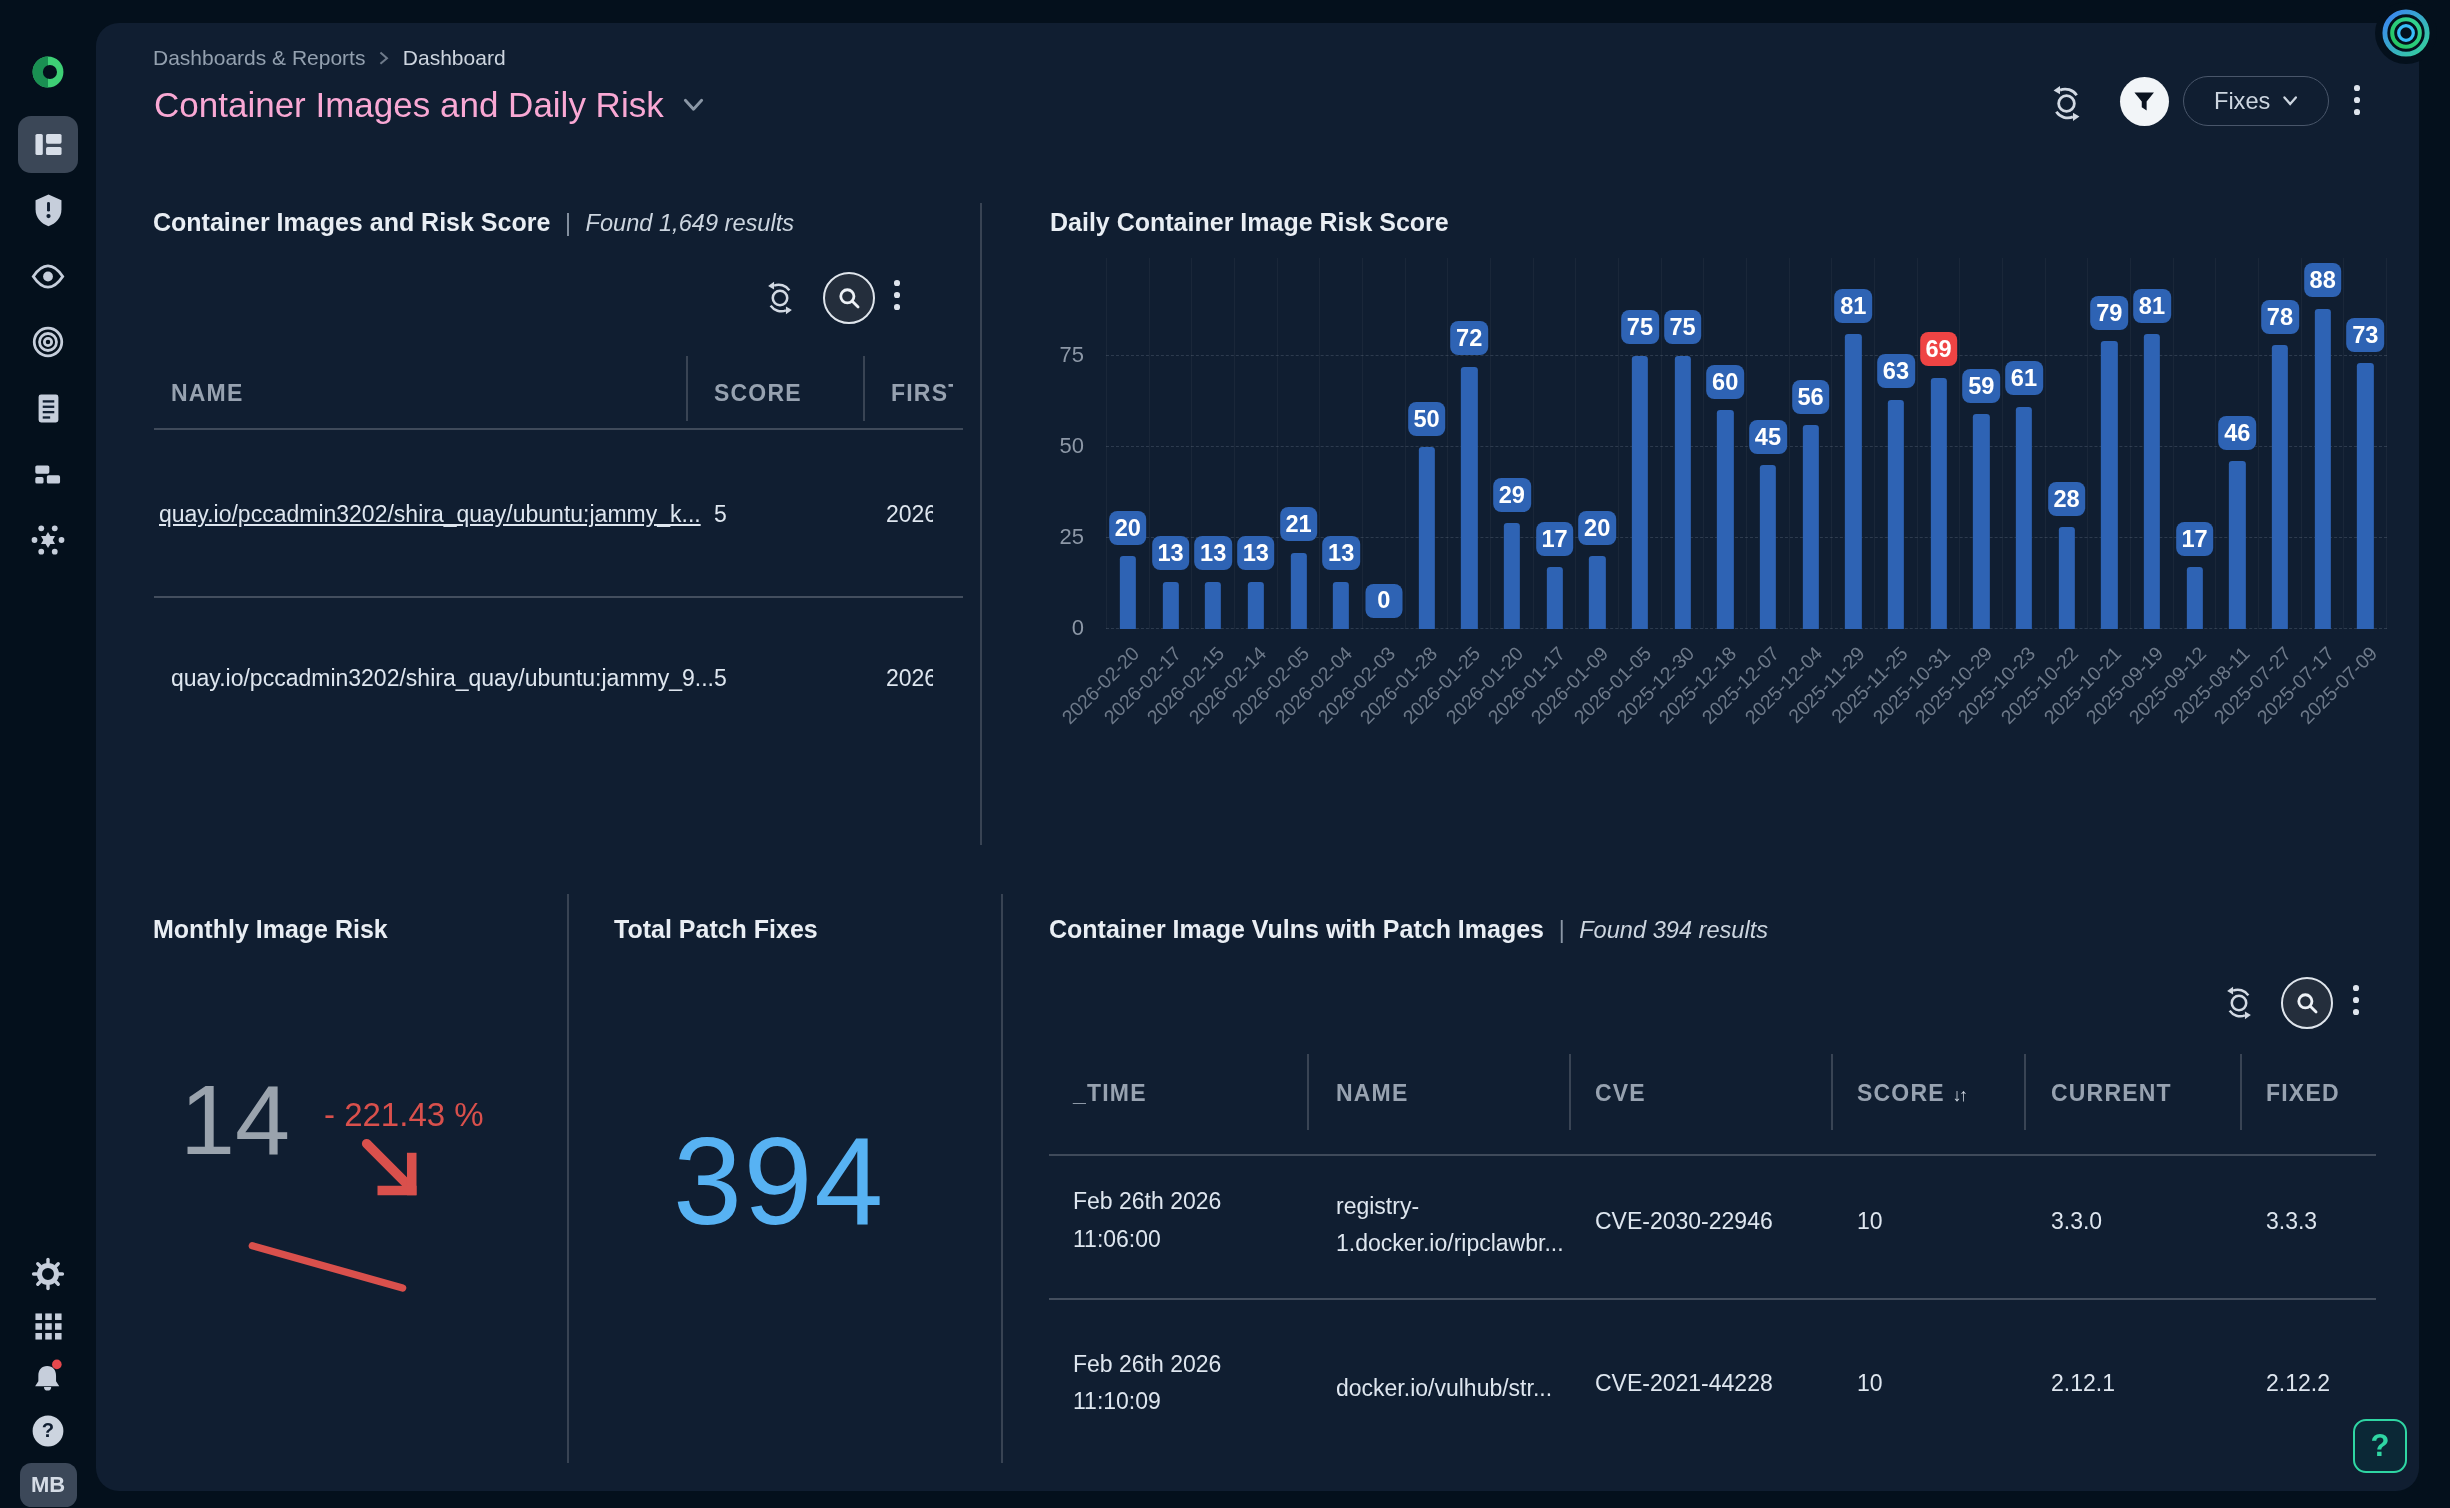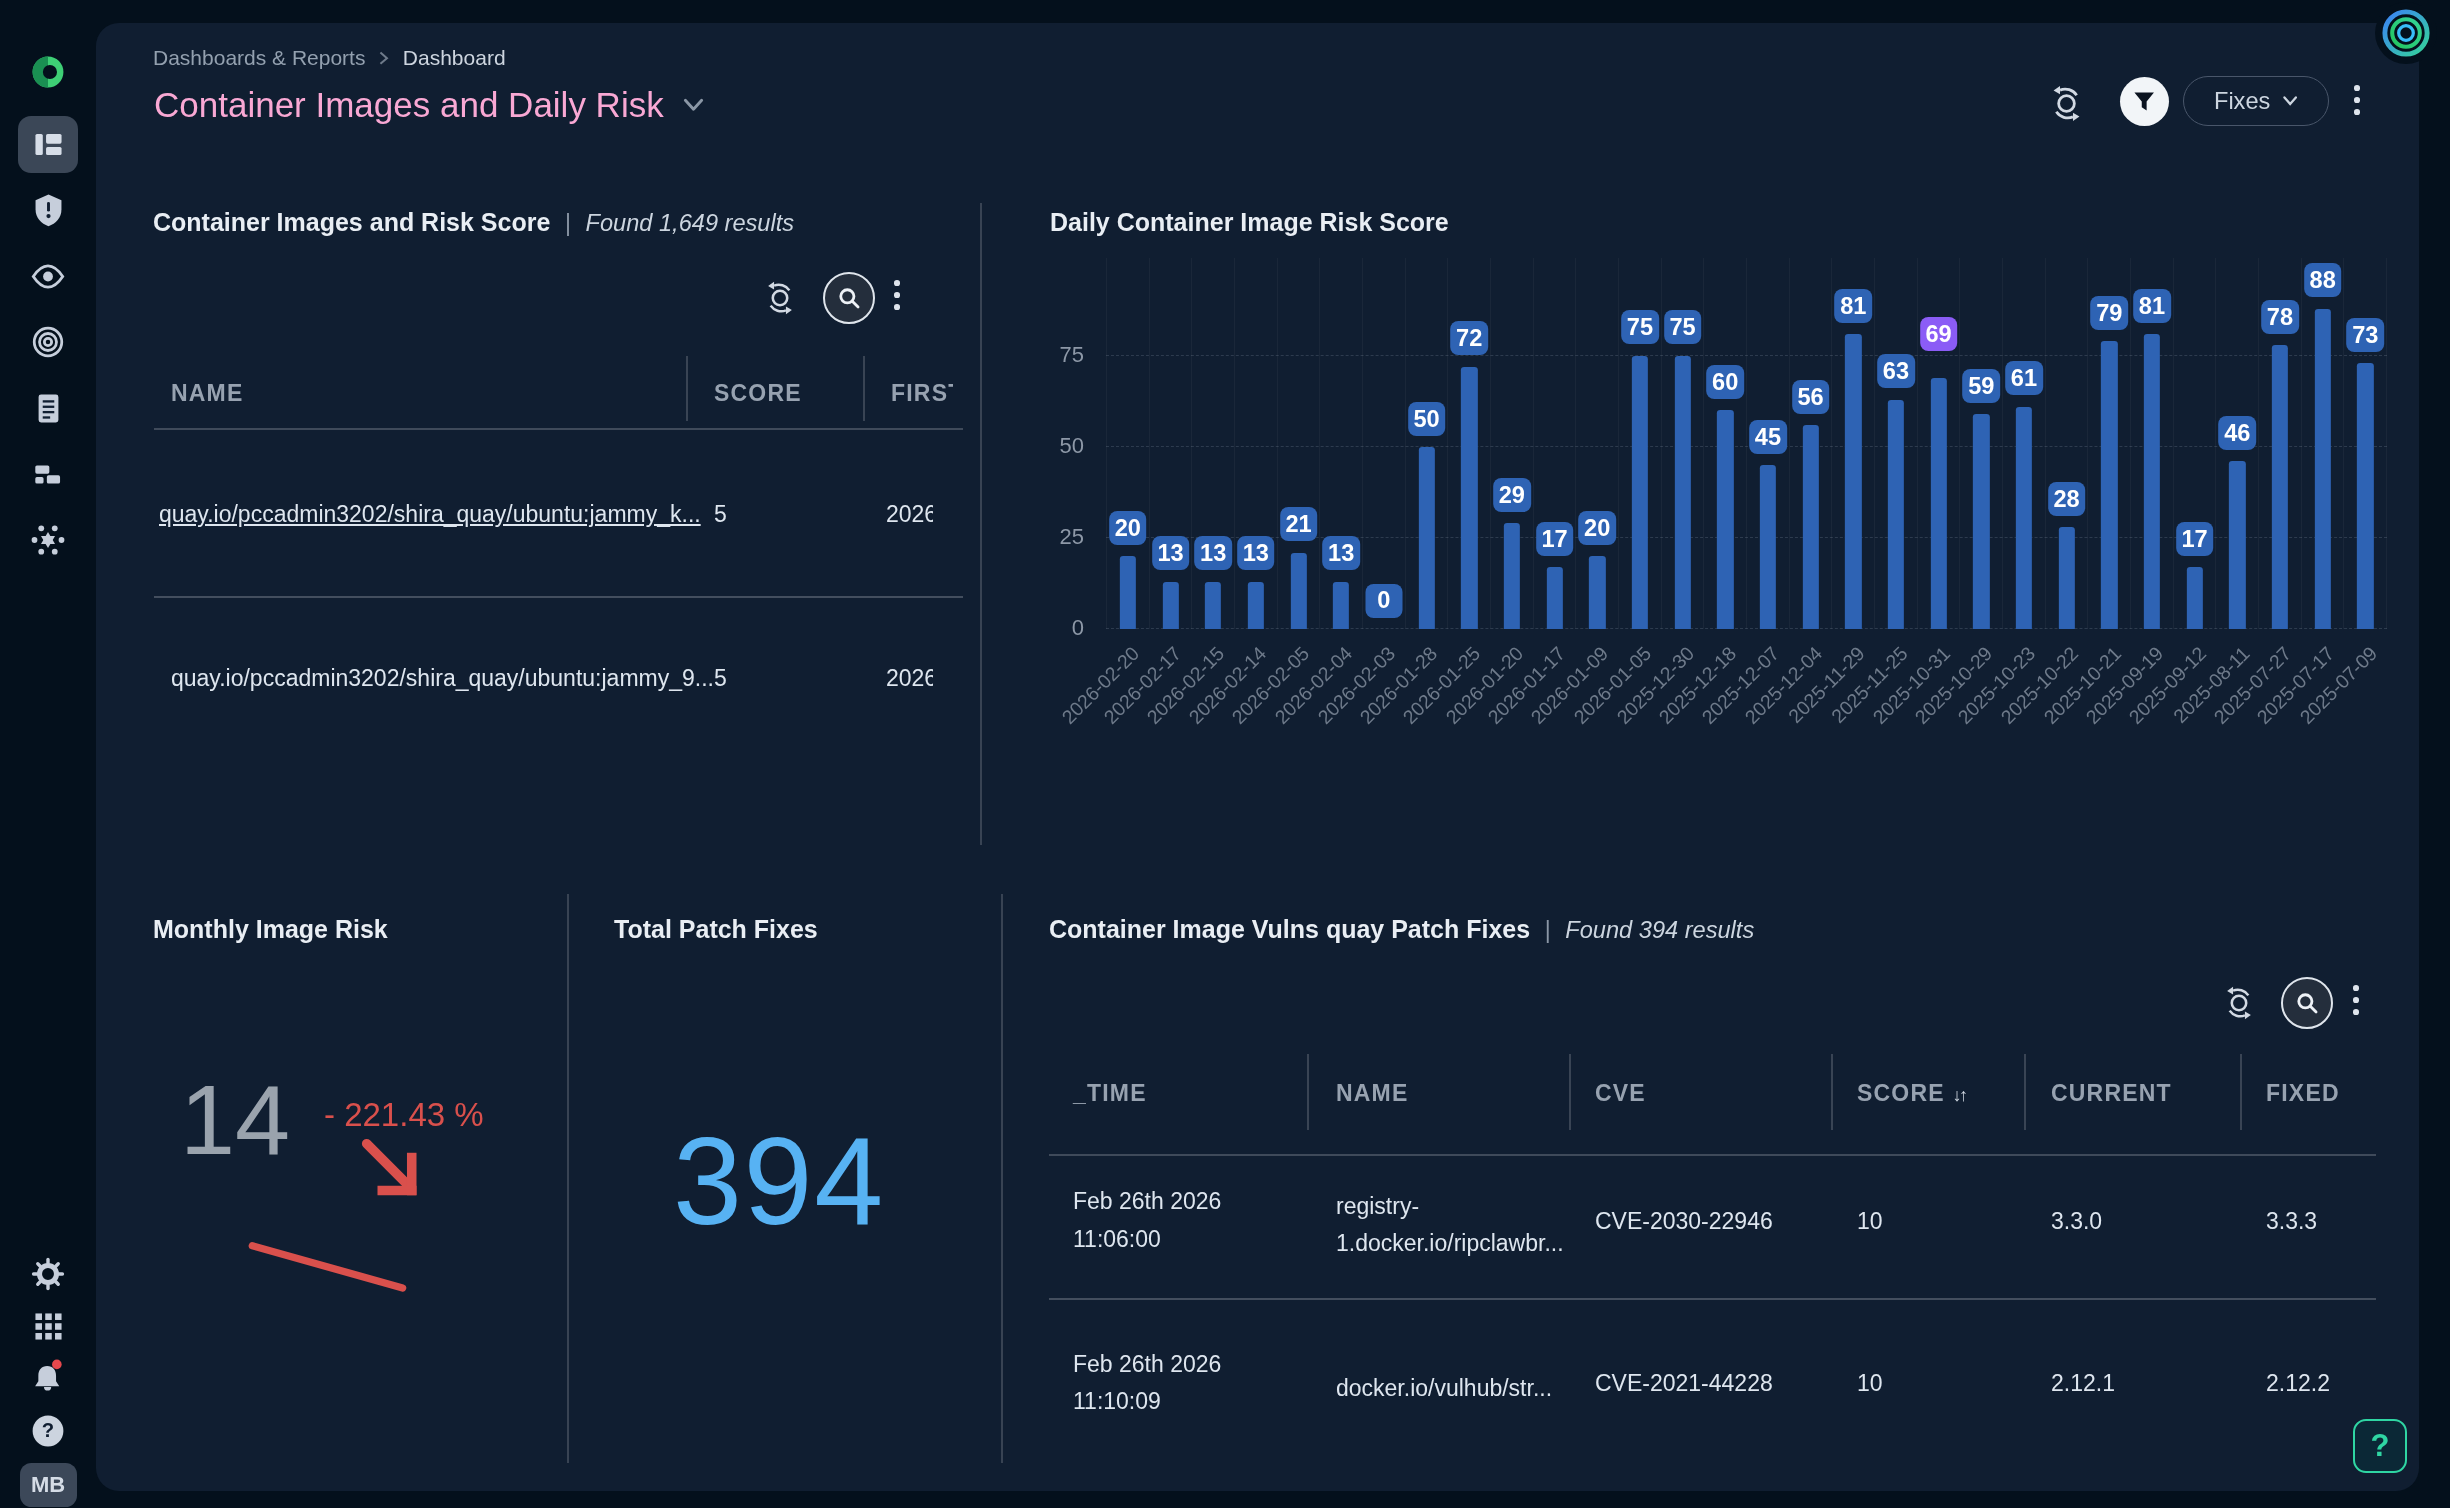--- a/index.html
+++ b/index.html
@@ -357,21 +357,21 @@
     <div class="col">
       <div class="bar" style="height: 295px; background: rgb(46, 99, 180);"></div>
       <div class="badge" style="bottom: 306px; background: rgb(46, 99, 180);">81</div>
     </div>
     <div class="col">
       <div class="bar" style="height: 229px; background: rgb(46, 99, 180);"></div>
       <div class="badge" style="bottom: 241px; background: rgb(46, 99, 180);">63</div>
     </div>
     <div class="col">
       <div class="bar" style="height: 251px; background: rgb(46, 99, 180);"></div>
-      <div class="badge" style="bottom: 278px; background: #8b5cf6;">69</div>
+      <div class="badge" style="bottom: 263px; background: #ef4444;">69</div>
     </div>
     <div class="col">
       <div class="bar" style="height: 215px; background: rgb(46, 99, 180);"></div>
       <div class="badge" style="bottom: 226px; background: rgb(46, 99, 180);">59</div>
     </div>
     <div class="col">
       <div class="bar" style="height: 222px; background: rgb(46, 99, 180);"></div>
       <div class="badge" style="bottom: 234px; background: rgb(46, 99, 180);">61</div>
     </div>
     <div class="col">
@@ -517,21 +517,21 @@
 </div>
 
 <div class="vline" style="left:567px; top:894px; height:569px;"></div>
 
 <div class="abs panel-title" style="left:614px; top:915px;">Total Patch Fixes</div>
 <div class="big-blue">394</div>
 
 <div class="vline" style="left:1001px; top:894px; height:569px;"></div>
 
 <div class="abs found-wrap" style="left:1049px; top:915px;">
-  <span class="panel-title">Container Image Vulns quay Patch Fixes</span>
+  <span class="panel-title">Container Image Vulns with Patch Images</span>
   <span class="pipe">|</span>
   <span class="found">Found  394 results</span>
 </div>
 <div class="abs icon-btn" style="left:2221px; top:985px;">
   <svg width="34" height="34" viewBox="0 0 40 40">
     <circle cx="20" cy="20" r="8.5" fill="none" stroke="#d2d9e3" stroke-width="3"></circle>
     <path d="M31 11 A15 15 0 0 0 13 5.5" fill="none" stroke="#d2d9e3" stroke-width="3" stroke-dasharray="26 6"></path>
     <path d="M9 29 A15 15 0 0 0 27 34.5" fill="none" stroke="#d2d9e3" stroke-width="3" stroke-dasharray="26 6"></path>
     <polygon points="13,1 13,10 6,6" fill="#d2d9e3"></polygon>
     <polygon points="27,30 27,39 34,34" fill="#d2d9e3"></polygon>

